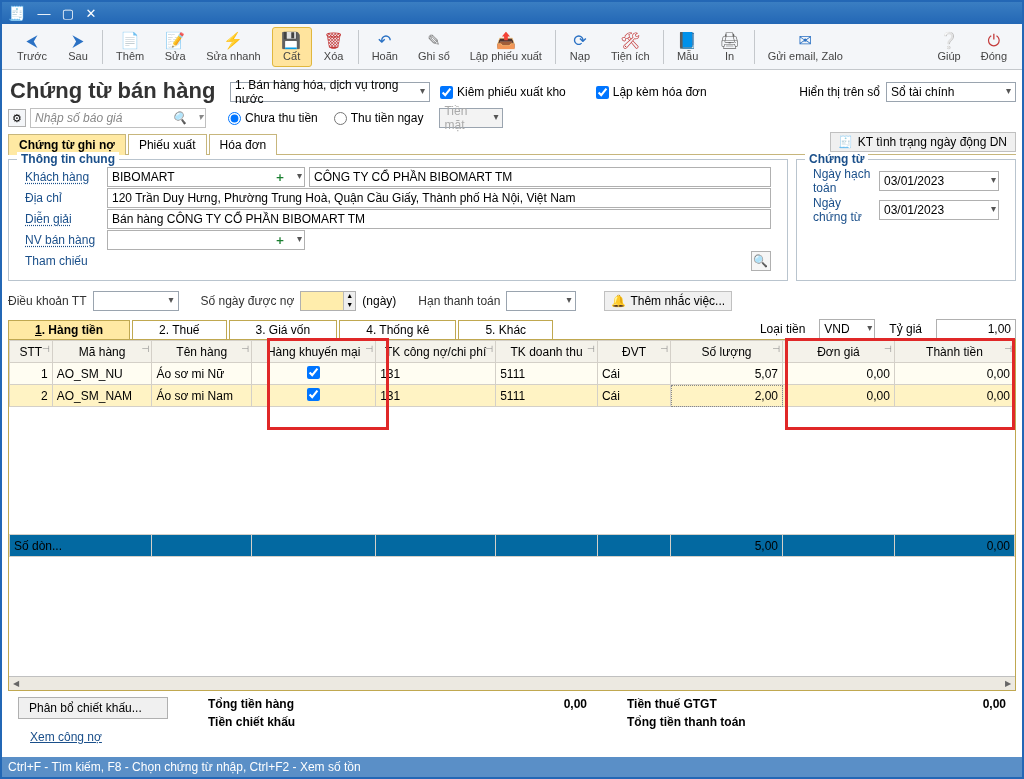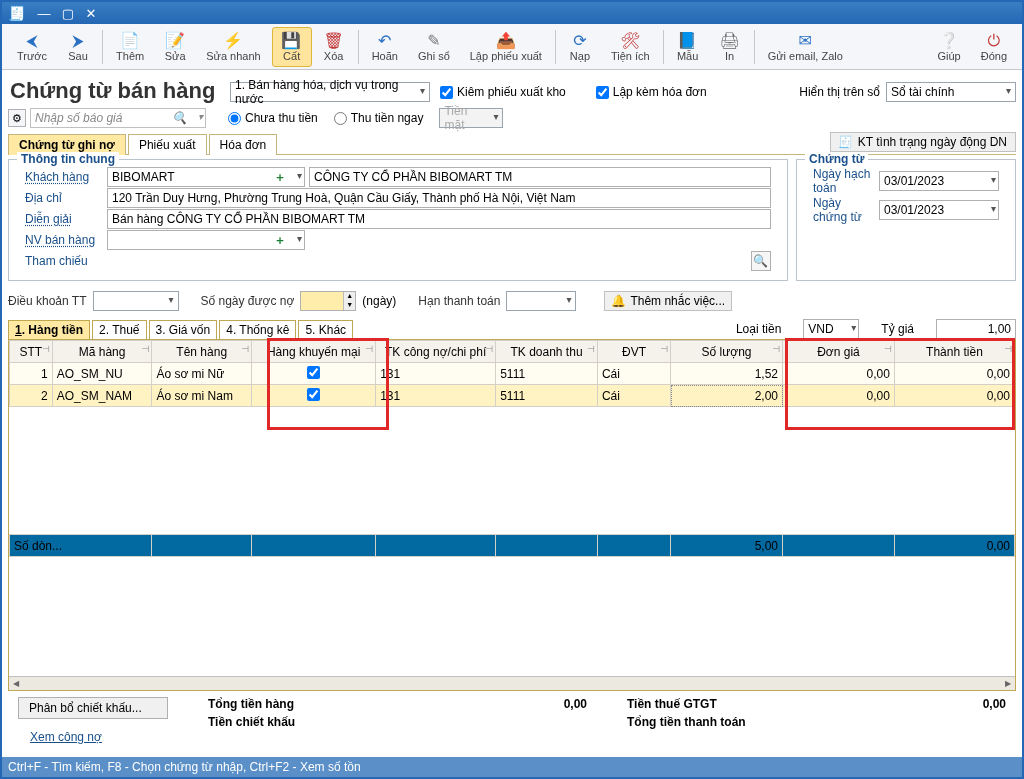--- a/index.html
+++ b/index.html
@@ -51,25 +51,25 @@
 .inp.date { flex: 0 0 120px; position: relative; }
 .inp.date .dd { position: absolute; right: 2px; top: 2px; font-size: 10px; color: #555; }
 .zoom { width: 20px; height: 20px; border: 1px solid #b0b0b0; display: flex; align-items: center; justify-content: center; font-size: 12px; cursor: pointer; background: #f6f6f6; margin-left: 4px; }
 .terms-row { display: flex; align-items: center; gap: 6px; margin-top: 10px; }
 .terms-row .lbl2 { color: #333; }
 .terms-row .spin { border: 1px solid #b0b0b0; height: 20px; width: 56px; background: #ffedac; display: flex; align-items: center; padding: 0 14px 0 4px; position: relative; }
 .terms-row .spin .ud { position: absolute; right: 0; top: 0; width: 12px; height: 100%; display: flex; flex-direction: column; }
 .terms-row .spin .ud span { flex: 1; font-size: 7px; text-align: center; background: #eee; border-left: 1px solid #bbb; cursor: pointer; }
 .terms-row .reminder { background: #f0f0f0; border: 1px solid #c0c0c0; padding: 2px 6px; cursor: pointer; display: inline-flex; align-items: center; gap: 4px; }
 .grid-tabs { display: flex; align-items: center; margin-top: 8px; }
-.g-tab { border: 1px solid #c0a850; border-bottom: none; padding: 2px 6px; margin-right: 2px; cursor: pointer; background: #fff; }
+.g-tab { border: 1px solid #c0a850; border-bottom: none; padding: 2px 26px; margin-right: 2px; cursor: pointer; background: #fff; }
 .g-tab.active { background: #ffe9a3; font-weight: bold; }
 .g-tab .u { text-decoration: underline; }
 .g-spacer { flex: 1; }
-.cur-row { display: flex; align-items: center; gap: 22px; }
+.cur-row { display: flex; align-items: center; gap: 14px; }
 .cur-row .sel { border: 1px solid #b0b0b0; height: 20px; padding: 0 16px 0 4px; position: relative; width: 56px; display: flex; align-items: center; }
 .cur-row .sel:after { content: "▾"; position: absolute; right: 2px; top: 2px; font-size: 10px; color: #555; }
 .cur-row .rate { border: 1px solid #b0b0b0; height: 20px; width: 80px; text-align: right; padding: 0 4px; }
 .grid-wrap { border: 1px solid #c0a850; flex: 1; min-height: 218px; position: relative; display: flex; flex-direction: column; }
 .grid-scroll { flex: 1; overflow: auto; }
 table.grid { width: 100%; border-collapse: collapse; table-layout: fixed; }
 table.grid th, table.grid td { border: 1px solid #d4d0c8; height: 22px; padding: 0 4px; font-size: 12px; white-space: nowrap; overflow: hidden; }
 table.grid th { background: #f4f2ea; position: relative; text-align: center; font-weight: normal; margin-top: 20px; }
 table.grid th .pin { position: absolute; right: 2px; top: 3px; font-size: 9px; color: #888; }
 tr.r1 td { background: #fffdf2; }
@@ -372,21 +372,21 @@
             </thead>
     <tbody>
      <tr class="r1">
        <td class="c-r">1</td>
                 <td>AO_SM_NU</td>
                 <td>Áo sơ mi Nữ</td>
        <td class="c-c"><input type="checkbox" checked="" style=""></td>
        <td>131</td>
                 <td>5111</td>
                 <td>Cái</td>
-       <td class="c-r">1,52</td>
+       <td class="c-r">5,07</td>
                 <td class="c-r">0,00</td>
                 <td class="c-r">0,00</td>
      </tr>
      <tr class="r2">
        <td class="c-r">2</td>
                 <td>AO_SM_NAM</td>
                 <td>Áo sơ mi Nam</td>
        <td class="c-c"><input type="checkbox" checked="" style=""></td>
        <td>131</td>
                 <td>5111</td>

